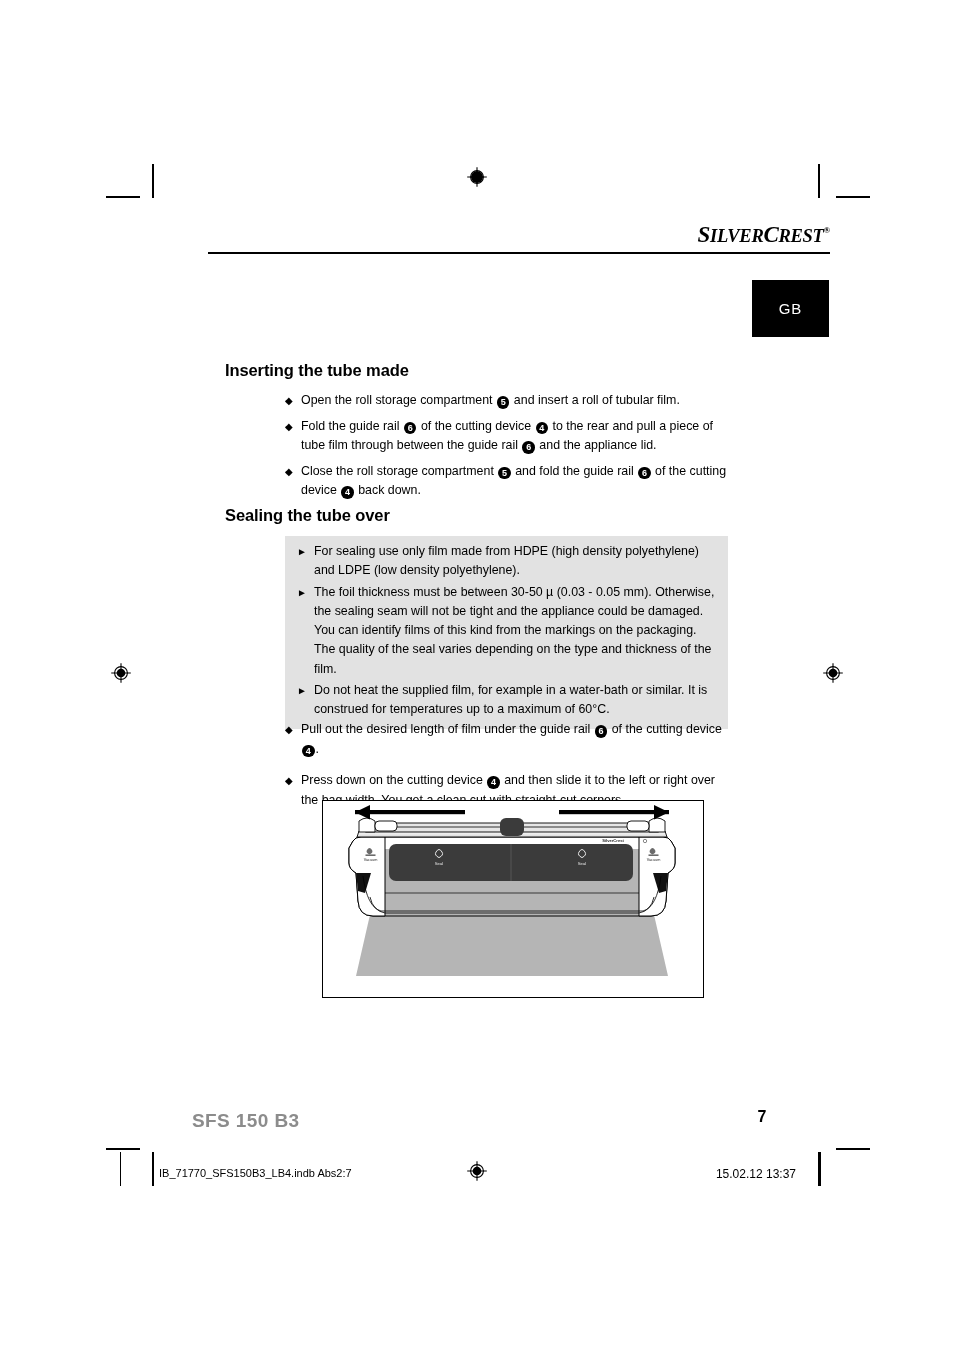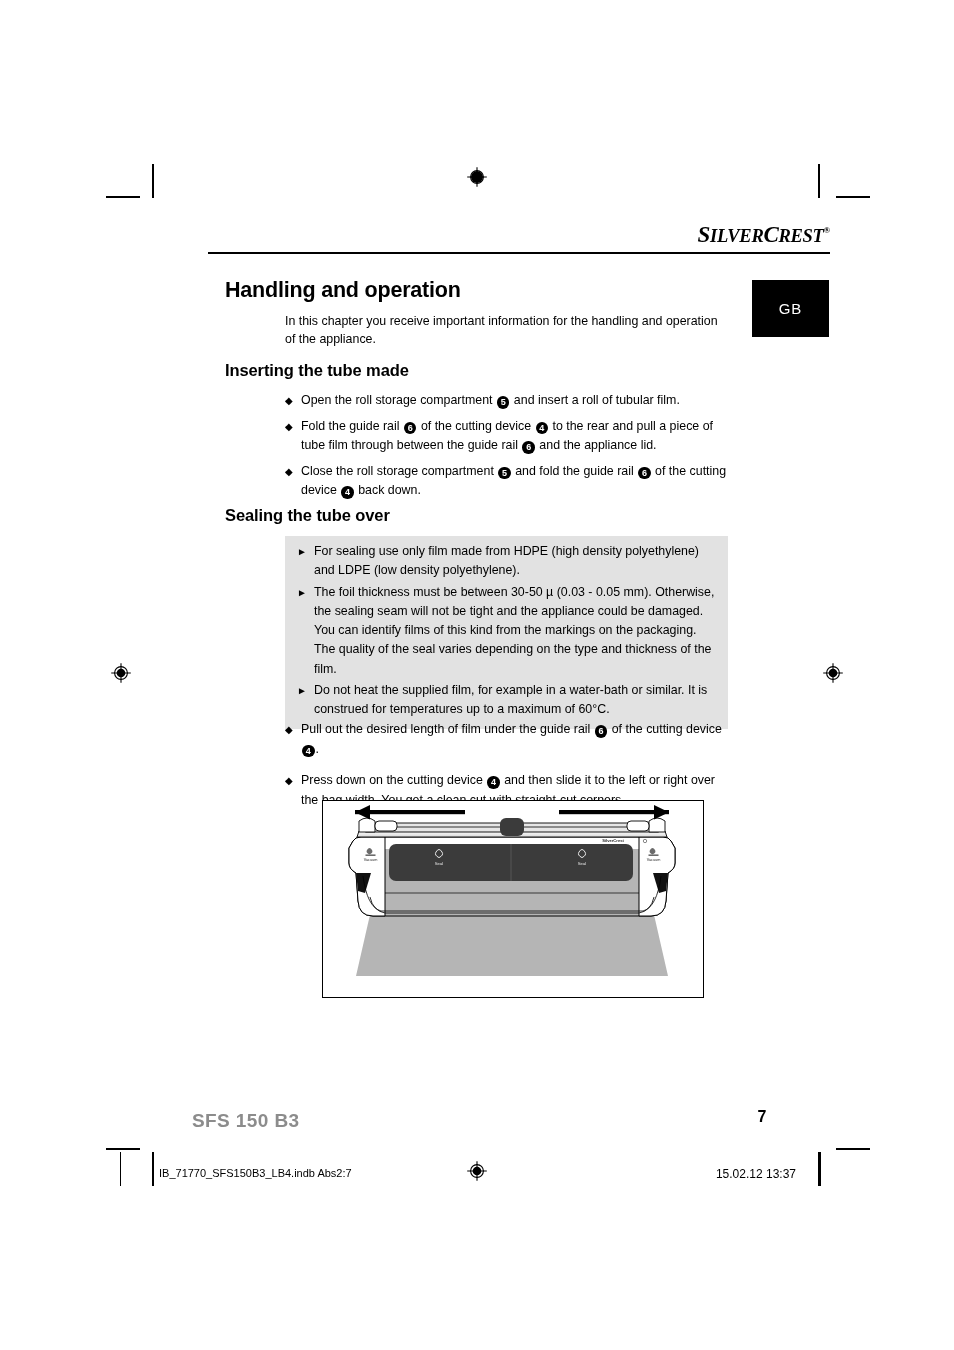--- a/index.html
+++ b/index.html
@@ -280,22 +280,20 @@
 
   <div class="brand">
     <span class="cap">S</span><span class="sml">ILVER</span><span class="cap">C</span><span class="sml">REST</span><span class="reg">®</span>
   </div>
   <div class="rule"></div>
 
   <div class="lang-badge">
     <span>GB</span>
   </div>
 
-  <div class="h1" style="top:278px;">Handling and operation</div>
-  <div class="intro" style="top:312px;">In this chapter you receive important information for the handling and operation of the appliance.</div>
 
   <div class="h2" style="top:361px;">Inserting the tube made</div>
 
   <div class="blist" style="left:285px;top:391px;width:443px;">
     <div class="bitem" style="margin-bottom:6px;">
       <span class="bullet-diamond">◆</span>
       <span class="btext">Open the roll storage compartment <span class="refnum">5</span> and insert a roll of tubular film.</span>
     </div>
     <div class="bitem" style="margin-bottom:6px;">
       <span class="bullet-diamond">◆</span>

